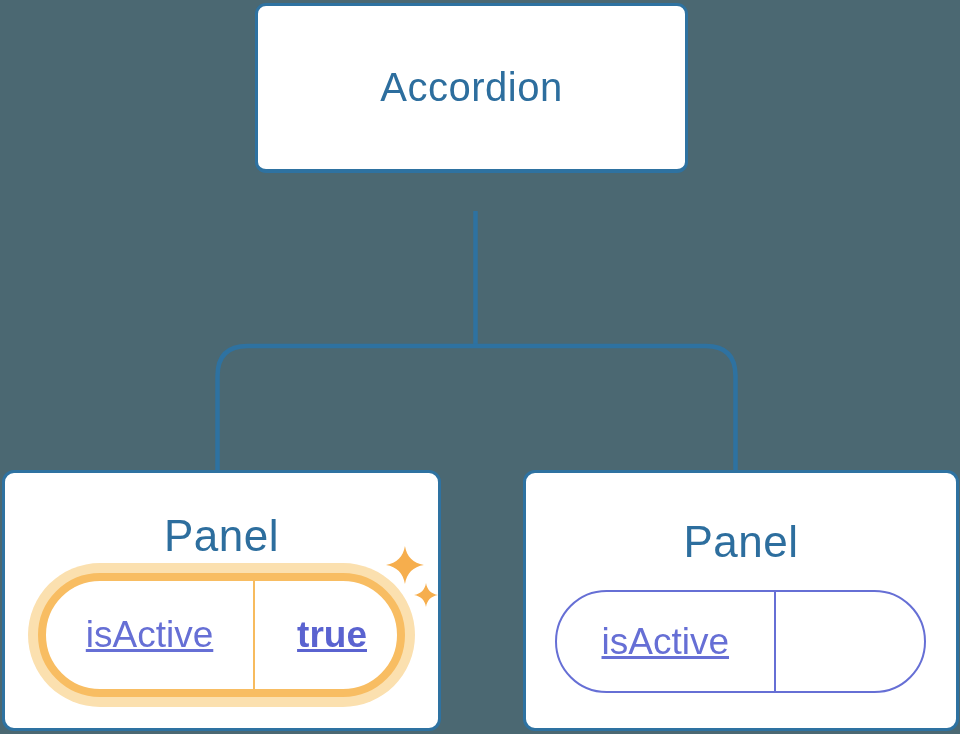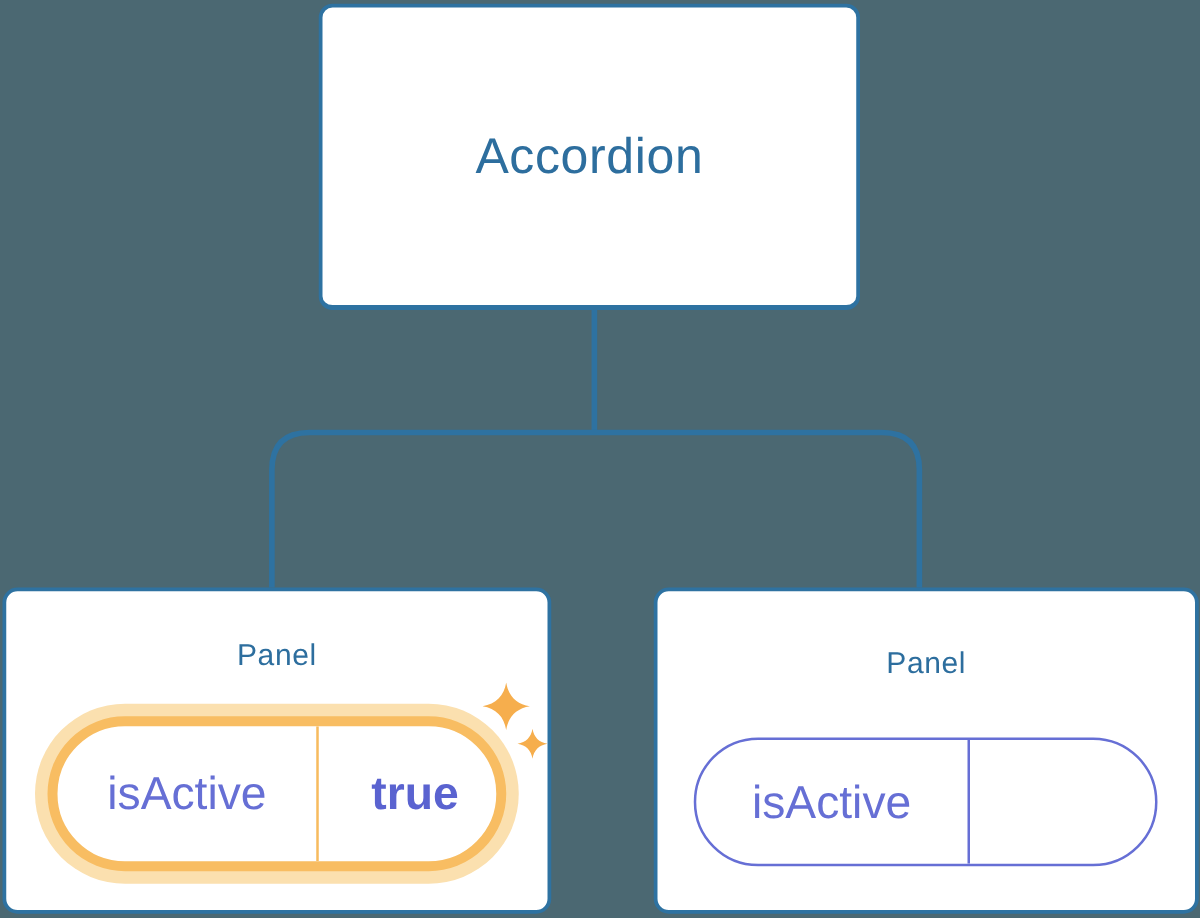--- a/index.html
+++ b/index.html
@@ -18,21 +18,21 @@
   .node {
     position: absolute;
     background: #ffffff;
     border: 3px solid #2e72a1;
     box-sizing: border-box;
   }
   .node-root {
     left: 255px;
     top: 3px;
     width: 433px;
-    height: 245px;
+    height: 170px;
     border-radius: 11px;
     border-bottom-width: 4px;
     display: flex;
     align-items: center;
     justify-content: center;
   }
   .node-root .node-label {
     font-size: 40px;
     font-weight: 500;
     letter-spacing: 0.5px;
@@ -59,21 +59,21 @@
     left: 523px;
     top: 470px;
     width: 436px;
     height: 261px;
   }
   .panel-title {
     position: absolute;
     left: 0;
     right: 0;
     text-align: center;
-    font-size: 24px;
+    font-size: 44px;
     font-weight: 500;
     letter-spacing: 0.5px;
     color: #2d6e9e;
   }
   .panel-left .panel-title { top: 38px; }
   .panel-right .panel-title { top: 44px; }
   .state-pill {
     position: absolute;
     box-sizing: border-box;
     background: #ffffff;
@@ -97,20 +97,21 @@
     height: 103px;
     border: 2.5px solid #666fd5;
     border-radius: 60px;
   }
   .pill-cell {
     display: flex;
     align-items: center;
     justify-content: center;
     font-size: 37px;
     color: #666fd5;
+    text-decoration: underline;
   }
   .pill-cell-key { flex: 0 0 59%; }
   .pill-active .pill-cell-key { border-right: 2px solid #f7bb5e; }
   .pill-inactive .pill-cell-key { border-right: 2.5px solid #666fd5; }
   .pill-cell-value { flex: 1 1 auto; padding-left: 12px; }
   .pill-active .pill-cell-value {
     font-weight: 700;
     color: #5a63d0;
   }
   .sparkles {

